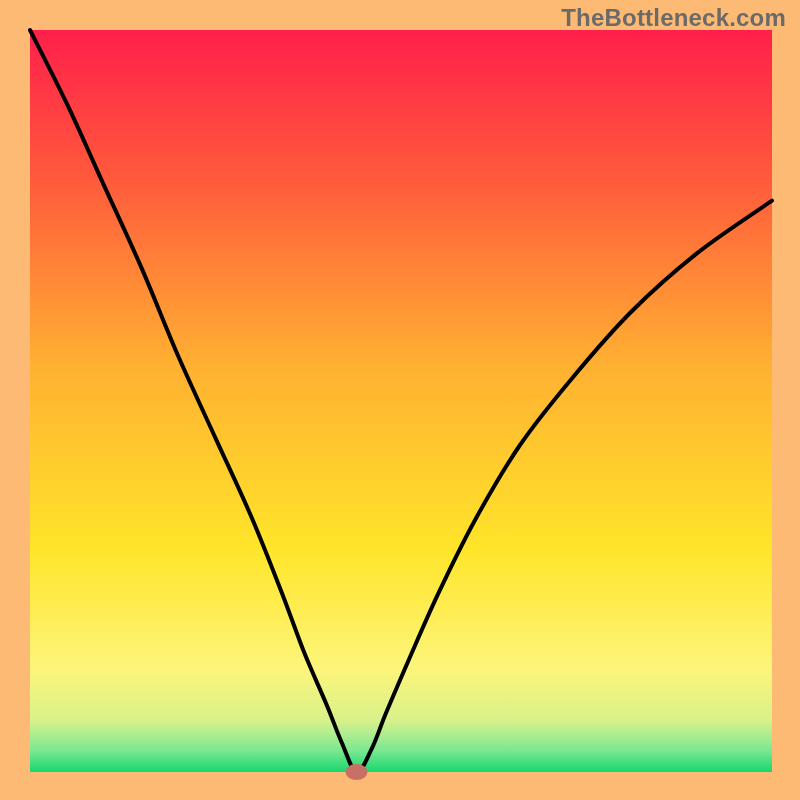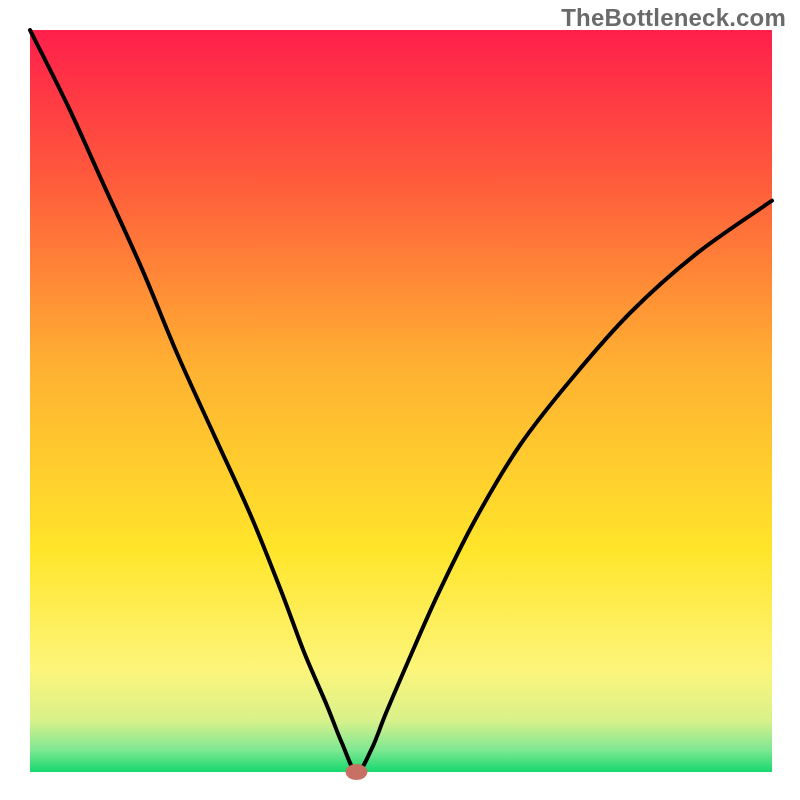--- a/index.html
+++ b/index.html
@@ -7,21 +7,21 @@
     padding: 0;
     width: 800px;
     height: 800px;
     background: #000;
     overflow: hidden;
   }
   .frame {
     position: relative;
     width: 800px;
     height: 800px;
-    background: #ffffff;
+    background: #fdba74;
   }
   .watermark {
     position: absolute;
     top: 4px;
     right: 14px;
     font-family: Arial, Helvetica, sans-serif;
     font-size: 24px;
     font-weight: 600;
     color: #6a6a6a;
     letter-spacing: 0.2px;

